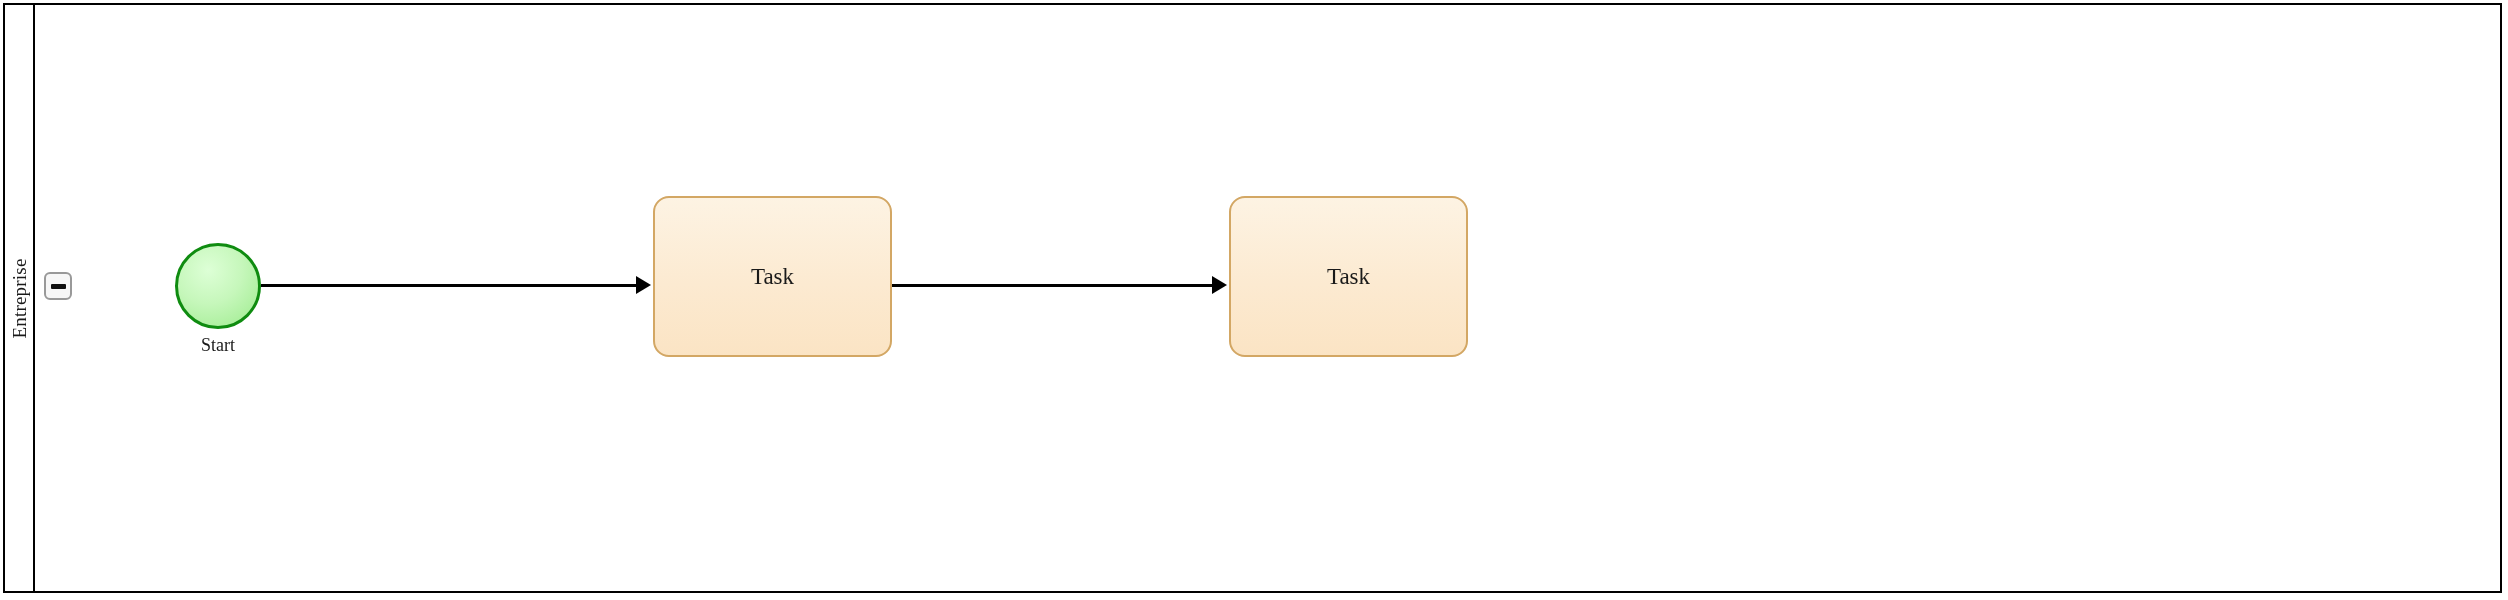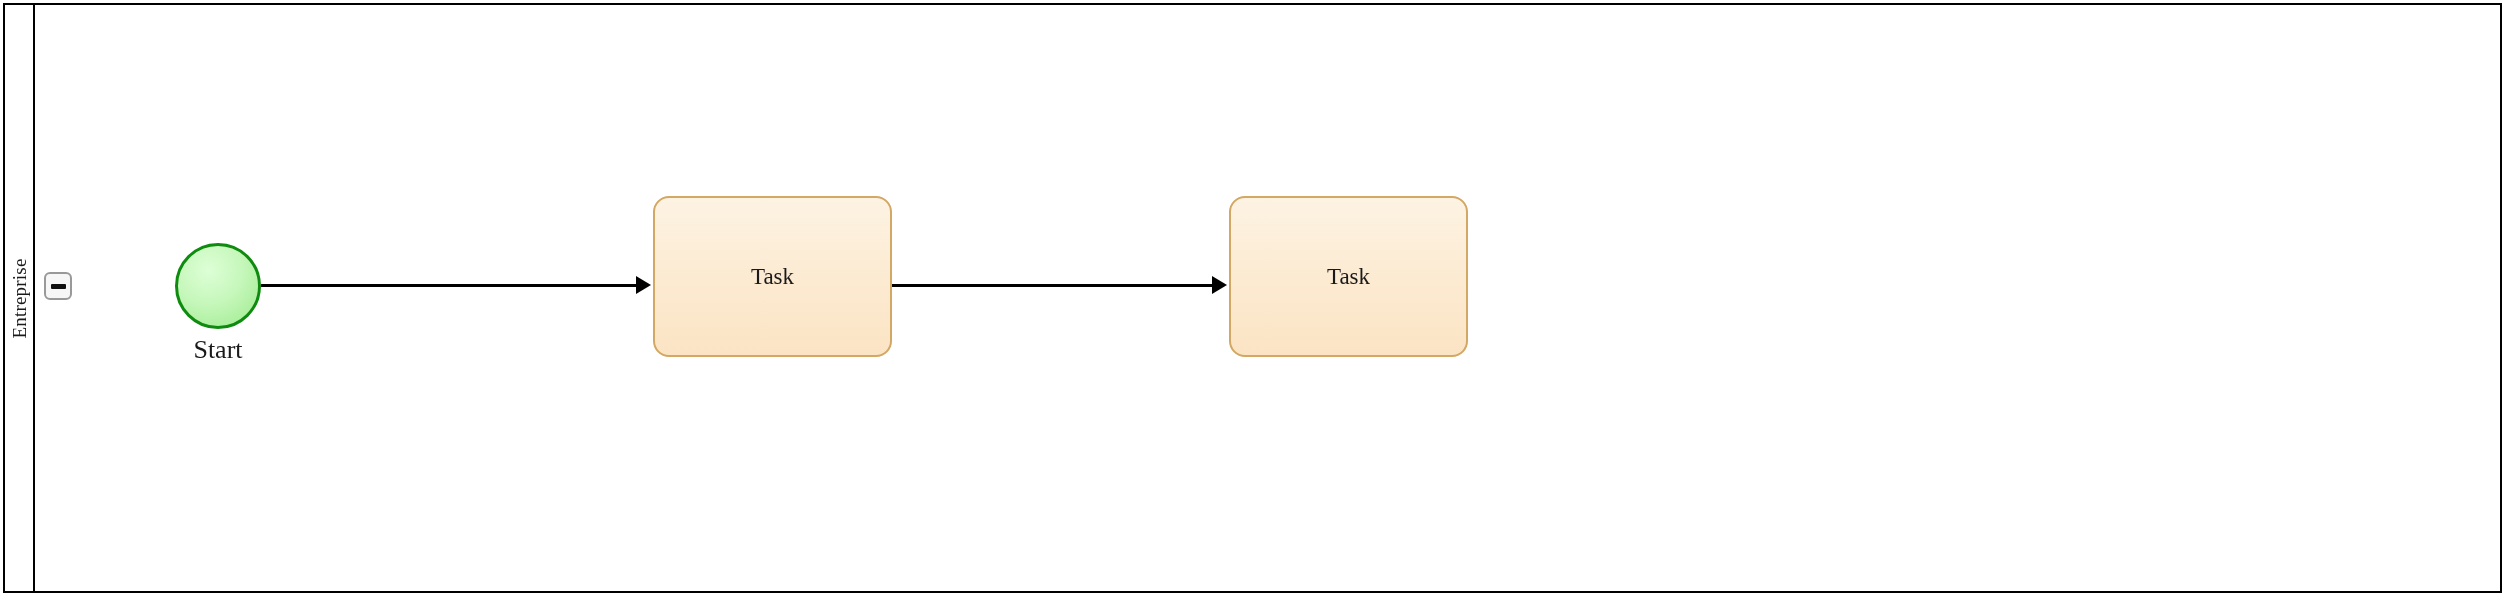--- a/index.html
+++ b/index.html
@@ -101,21 +101,21 @@
     border-radius: 50%;
     border: 3px solid #0f8c10;
     background: radial-gradient(circle at 38% 30%, #ddffd6 0%, #c6f7bb 45%, #9ceb8c 100%);
   }
   #start-event-label {
     position: absolute;
     left: -25px;
     top: 92px;
     width: 136px;
     text-align: center;
-    font-size: 26px;
+    font-size: 18px;
     color: #1a1a1a;
   }
 
   
   .task-shape {
     position: absolute;
     box-sizing: border-box;
     border: 2px solid #d3a764;
     border-radius: 16px;
     background: linear-gradient(to bottom, #fdf3e3 0%, #fcead1 55%, #fbe4c4 100%);

